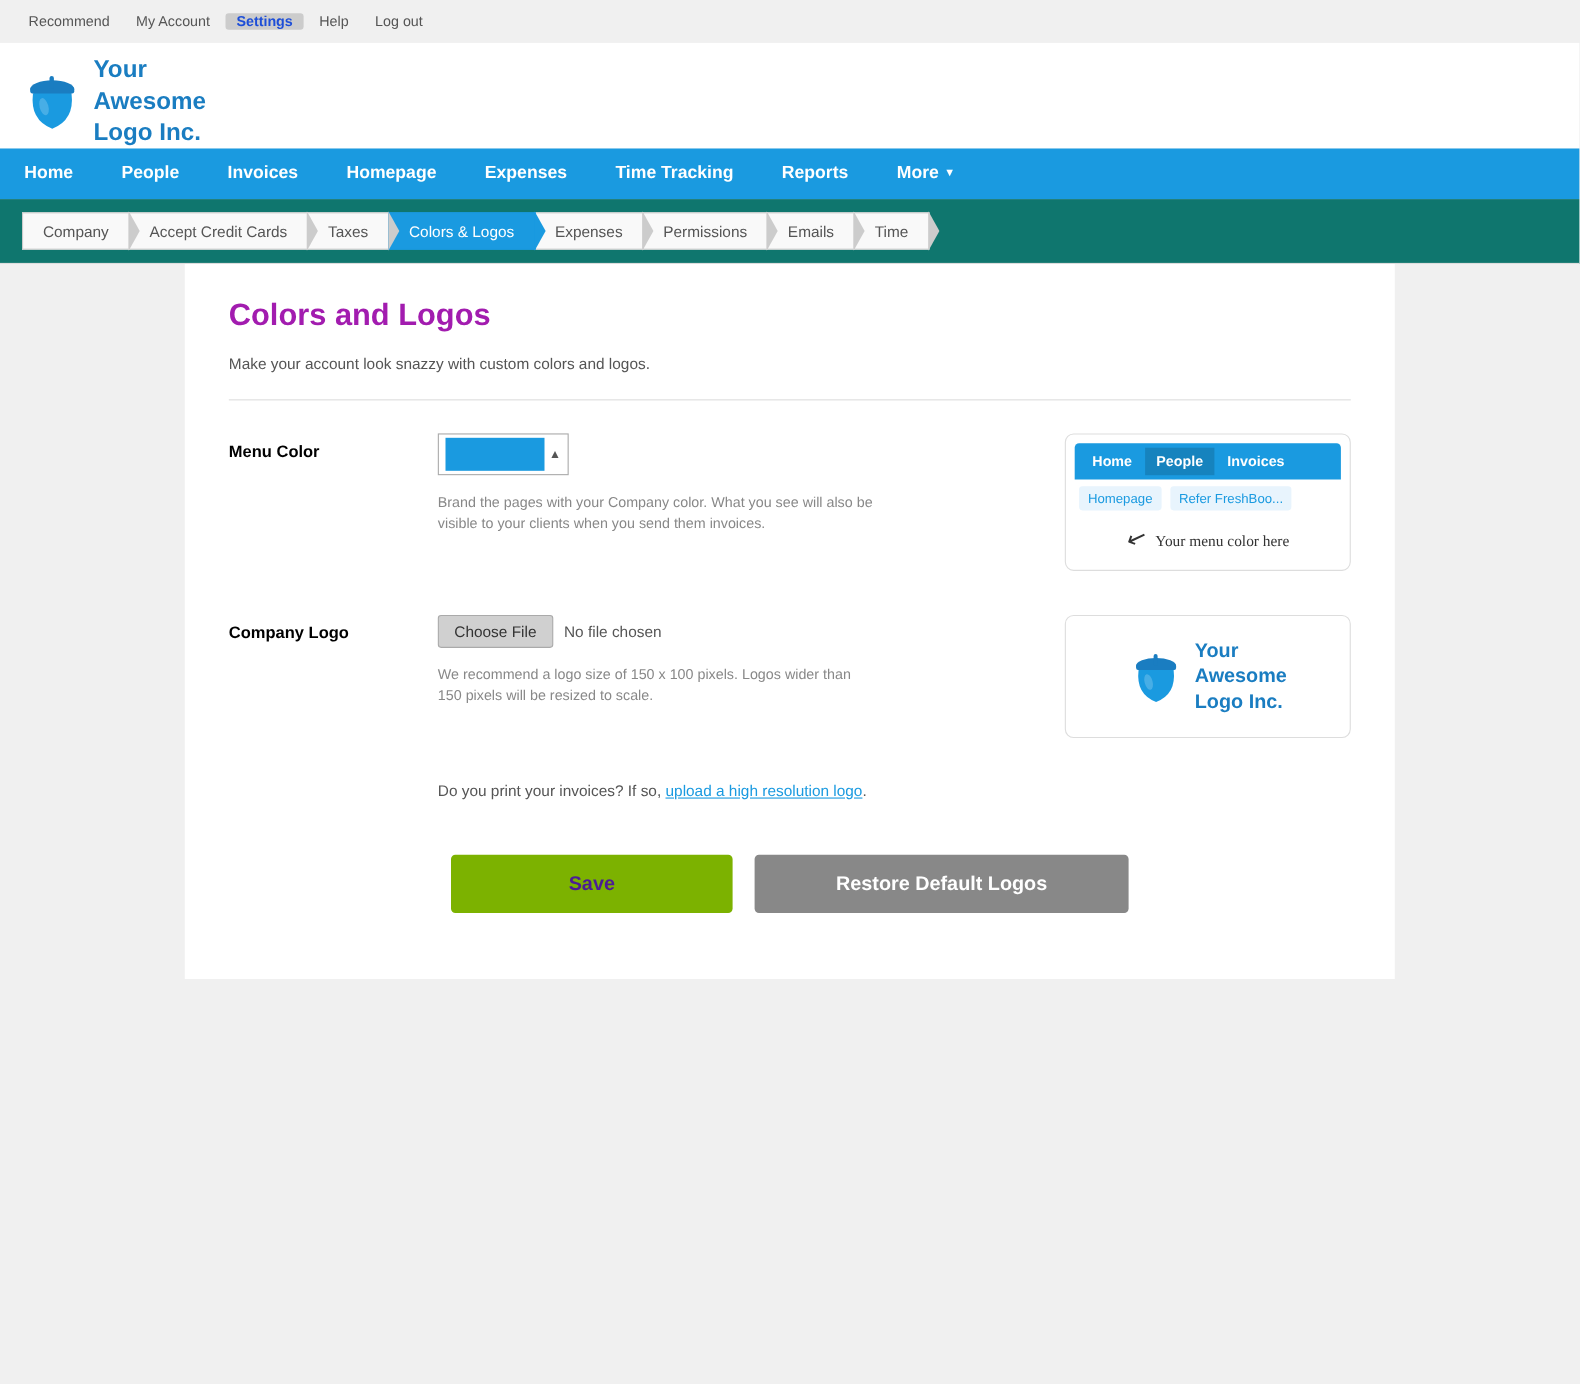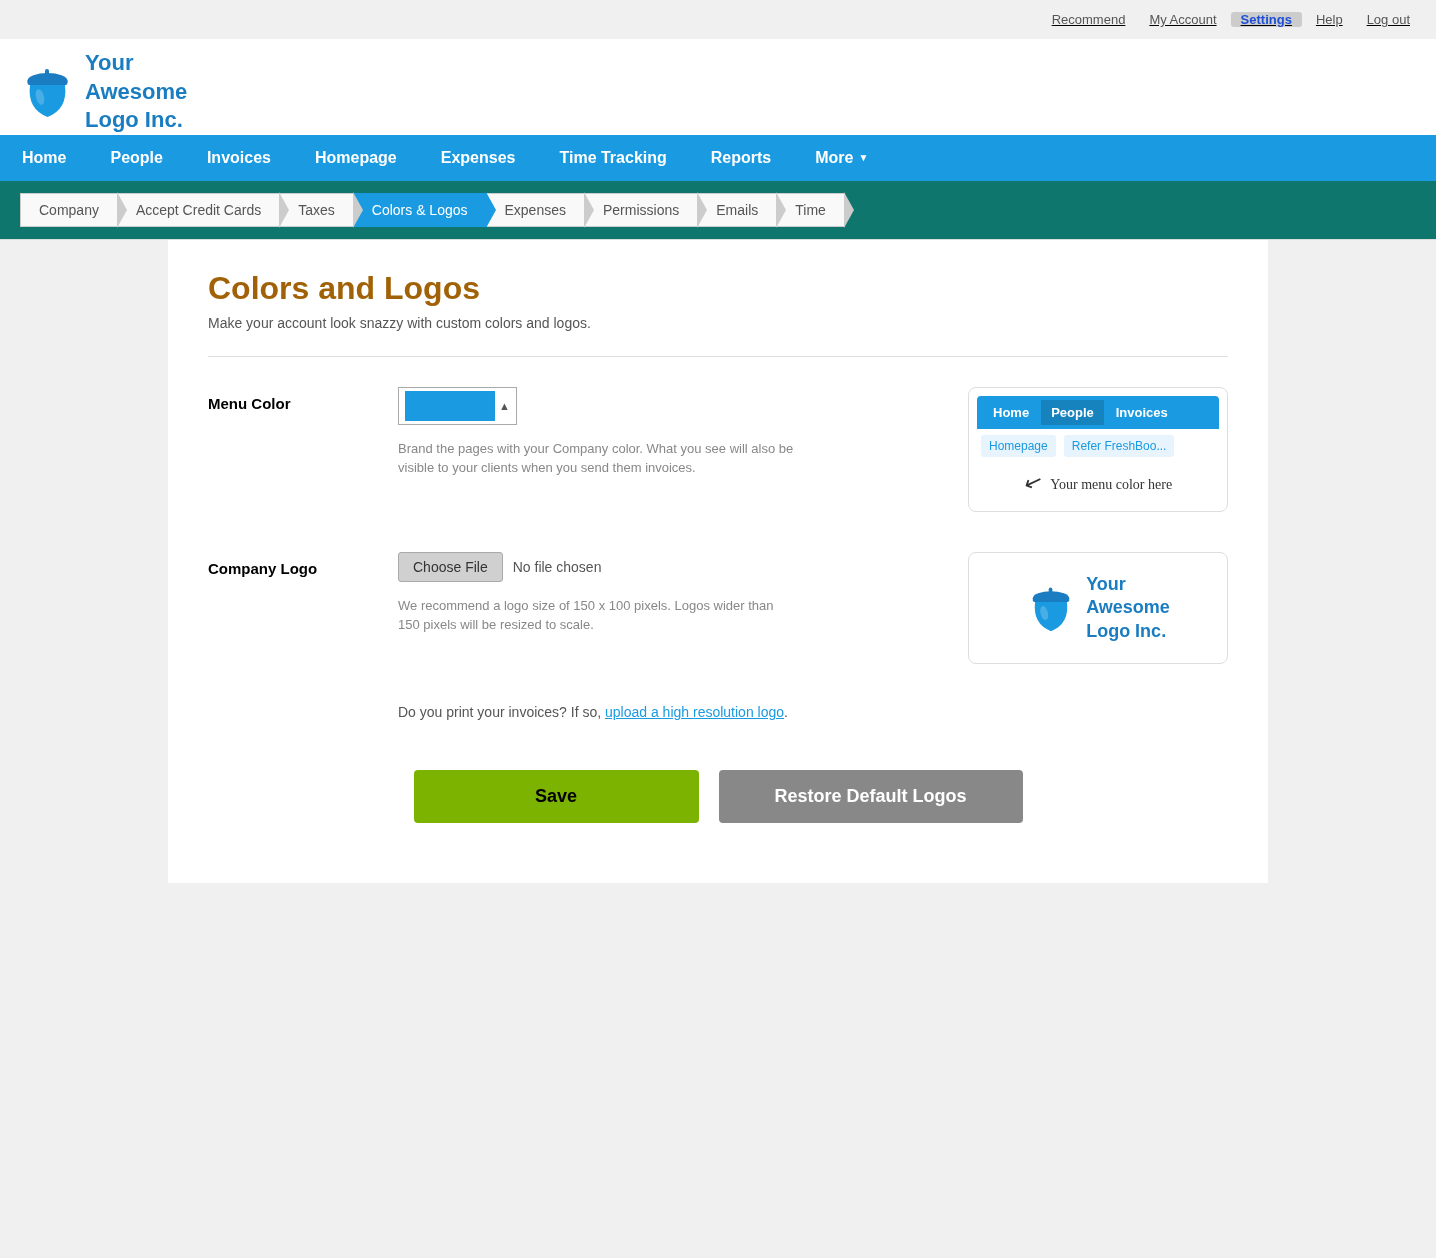--- a/index.html
+++ b/index.html
@@ -2,25 +2,23 @@
 <html><head>
   <meta charset="utf-8">
   <style>
     * { box-sizing: border-box; margin: 0; padding: 0; }
     body { font-family: Arial, Helvetica, sans-serif; background: #f0f0f0; min-width: 1000px; }
 
     
     .top-bar {
       background: #f0f0f0;
       display: flex;
-      justify-content: flex-end;
       align-items: center;
       padding: 8px 16px;
       gap: 4px;
-      text-decoration: underline;
     }
     .top-bar-link {
       color: #555;
       font-size: 13px;
       text-decoration: none;
       padding: 4px 10px;
       cursor: pointer;
       background: none;
       border: none;
     }
@@ -122,24 +120,24 @@
     }
 
     
     .main-content {
       background: white;
       padding: 30px 40px;
       max-width: 1100px;
       margin: 0 auto;
     }
     .page-title {
-      font-size: 32px;
-      font-weight: bold;
-      color: #a16207;
-      margin-bottom: 8px;
+      font-size: 28px;
+      font-weight: bold;
+      color: #a21caf;
+      margin-bottom: 20px;
     }
     .page-subtitle {
       font-size: 14px;
       color: #555;
       margin-bottom: 25px;
     }
     .divider {
       border: none;
       border-top: 1px solid #ddd;
       margin-bottom: 30px;
@@ -301,36 +299,36 @@
 
     
     .action-buttons {
       display: flex;
       gap: 20px;
       justify-content: center;
       padding: 20px 0 30px;
     }
     .btn-save {
       background: #7cb200;
-      color: #000000;
+      color: #4c1d95;
       font-size: 18px;
       font-weight: bold;
       padding: 16px 0;
-      width: 285px;
+      width: 256px;
       border: none;
       border-radius: 4px;
       cursor: pointer;
     }
     .btn-restore {
       background: #888;
       color: white;
       font-size: 18px;
       font-weight: bold;
       padding: 16px 0;
-      width: 304px;
+      width: 340px;
       border: none;
       border-radius: 4px;
       cursor: pointer;
     }
   </style>
 </head>
 <body>
 
 <div class="top-bar">
   <a class="top-bar-link">Recommend</a>

